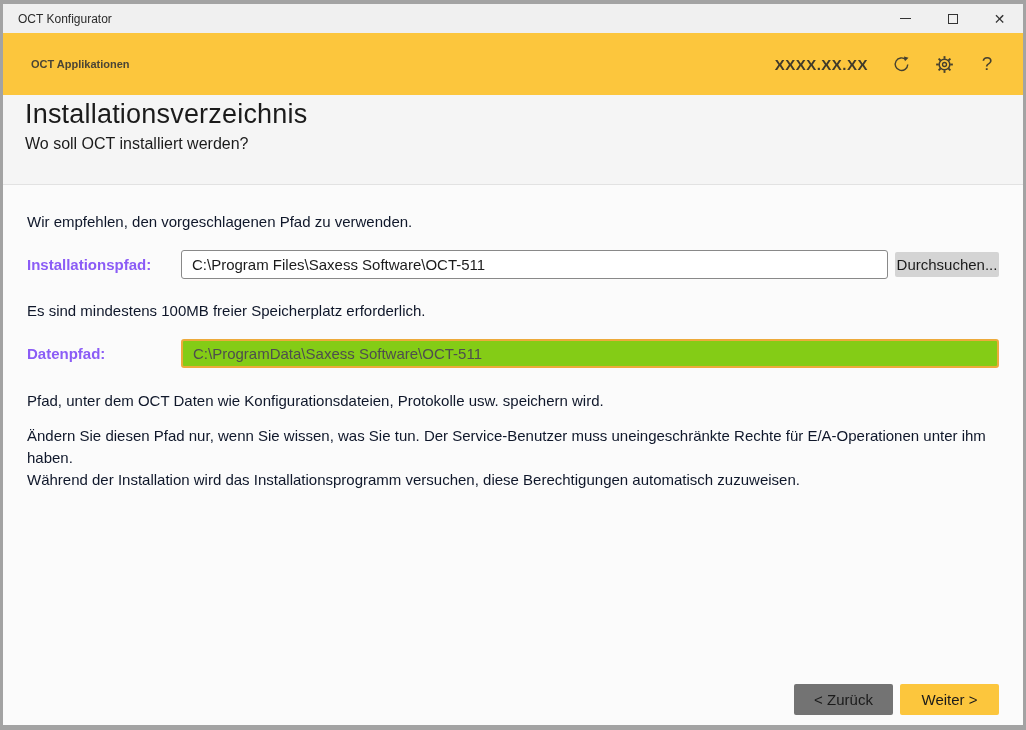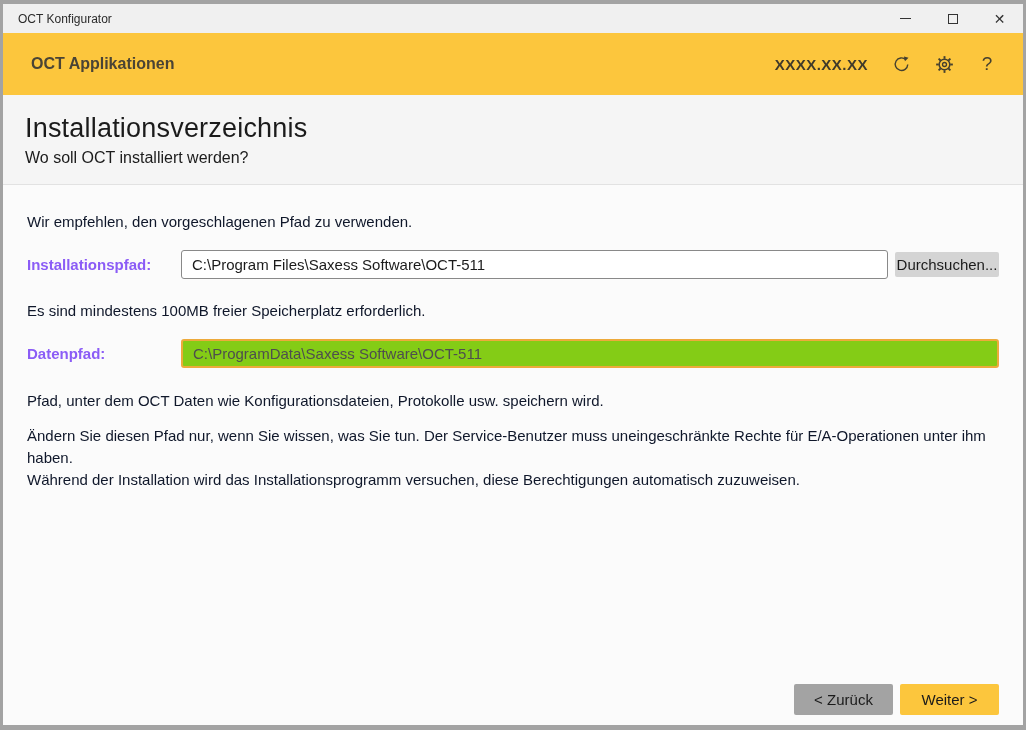--- a/index.html
+++ b/index.html
@@ -12,28 +12,28 @@
   
   .titlebar{ height:29px; background:#f0f0f0; display:flex; align-items:center; flex-shrink:0; }
   .titlebar-title{ margin-left:15px; font-size:12px; color:#2b2b2b; }
   .win-controls{ margin-left:auto; display:flex; align-items:stretch; height:100%; }
   .win-btn{ width:47px; display:flex; align-items:center; justify-content:center; color:#333; cursor:default; }
   .glyph-min{ width:11px; border-top:1px solid #333; display:inline-block; }
   .glyph-max{ width:10px; height:10px; border:1px solid #333; display:inline-block; }
   .glyph-close{ font-size:14px; line-height:1; color:#333; }
   
   .appbar{ height:62px; background:#fcc63d; display:flex; align-items:center; flex-shrink:0; }
-  .app-title{ margin-left:28px; font-weight:bold; font-size:16px; color:#4a4435; }
+  .app-title{ margin-left:28px; font-weight:bold; font-size:11px; color:#4a4435; }
   .appbar-right{ margin-left:auto; display:flex; align-items:center; gap:23px; margin-right:26px; }
   .version{ font-weight:bold; font-size:15px; color:#403a2a; letter-spacing:.5px; }
   .hdr-icon{ width:20px; height:20px; display:flex; align-items:center; justify-content:center; cursor:pointer; }
   .hdr-icon svg{ display:block; }
   .q-glyph{ font-size:19px; color:#45402f; font-weight:400; }
   
-  .page-head{ background:#f5f5f5; height:90px; padding:18px 0 0 22px; border-bottom:1px solid #e2e2e2; flex-shrink:0; }
+  .page-head{ background:#f5f5f5; height:90px; padding:4px 0 0 22px; border-bottom:1px solid #e2e2e2; flex-shrink:0; }
   .page-title{ font-size:27px; font-weight:400; color:#1b1b1b; letter-spacing:.2px; }
   .page-subtitle{ font-size:16px; color:#1b1b1b; margin-top:5px; }
   
   .content{ flex:1; display:flex; flex-direction:column; padding:0 24px; background:#fbfbfb; }
   .para{ font-size:15px; color:#0f172a; line-height:1.45; }
   .p-intro{ margin-top:26px; }
   .p-disk{ margin-top:21px; }
   .p-note{ margin-top:22px; }
   .p-warn{ margin-top:14px; }
   .field-row{ display:flex; align-items:center; margin-top:17px; }
@@ -44,21 +44,21 @@
     font-family:"Liberation Sans", sans-serif; outline:none;
   }
   .disabled-input{ background:#84cc16; border:2px solid #edaa3b; color:#4e4e4e; }
   .browse-btn{
     margin-left:7px; width:104px; height:25px; background:#d4d4d4; border:none; border-radius:2px;
     font-size:15px; color:#1b1b1b; font-family:"Liberation Sans", sans-serif; cursor:pointer;
   }
   
   .footer{ margin-top:auto; display:flex; justify-content:flex-end; gap:7px; padding-bottom:10px; }
   .btn{
-    min-width:99px; height:31px; border:none; border-radius:2px; background:#a3a3a3;
+    min-width:99px; height:31px; border:none; border-radius:2px; background:#737373;
     font-size:15px; color:#1a1a1a; font-family:"Liberation Sans", sans-serif; padding:0 14px; cursor:pointer;
   }
   .btn-primary{ background:#fcc63d; }
 </style>
 </head>
 <body>
 
 <div class="window">
 
   <div class="titlebar">

